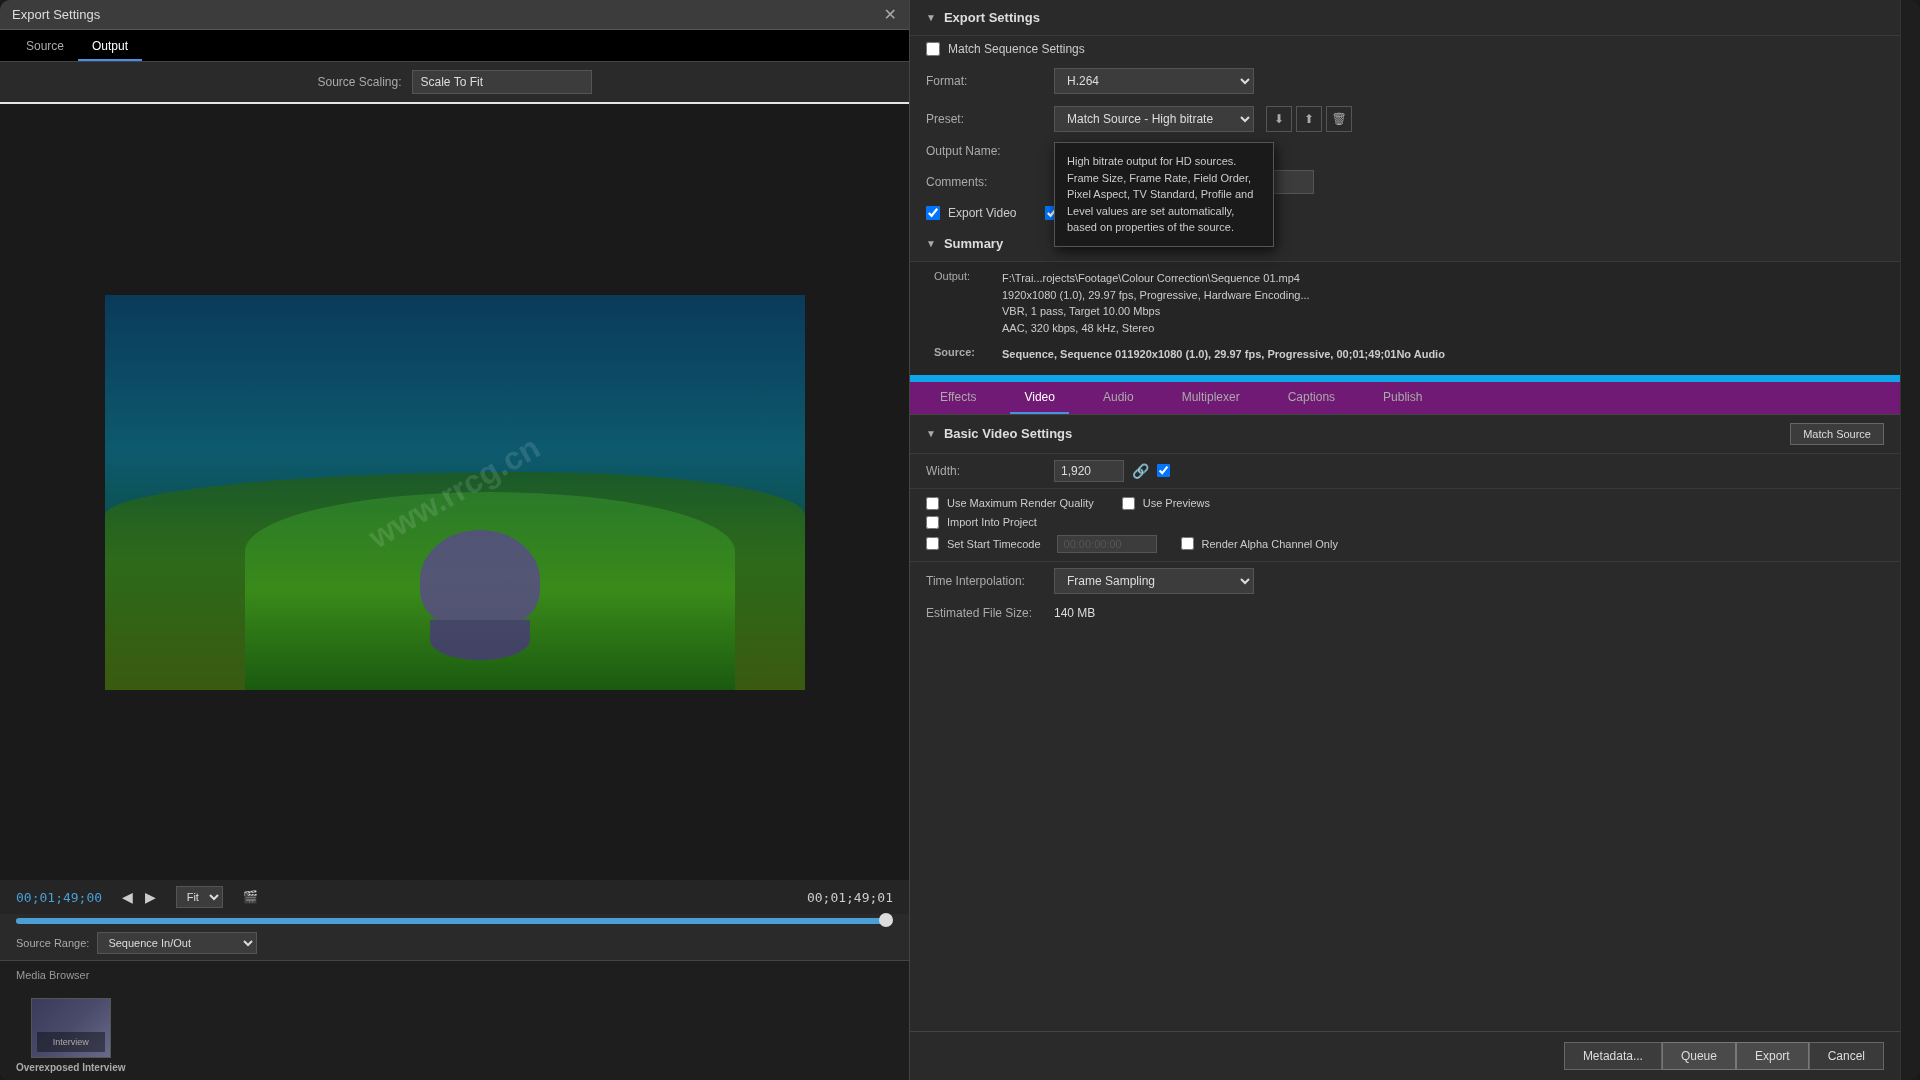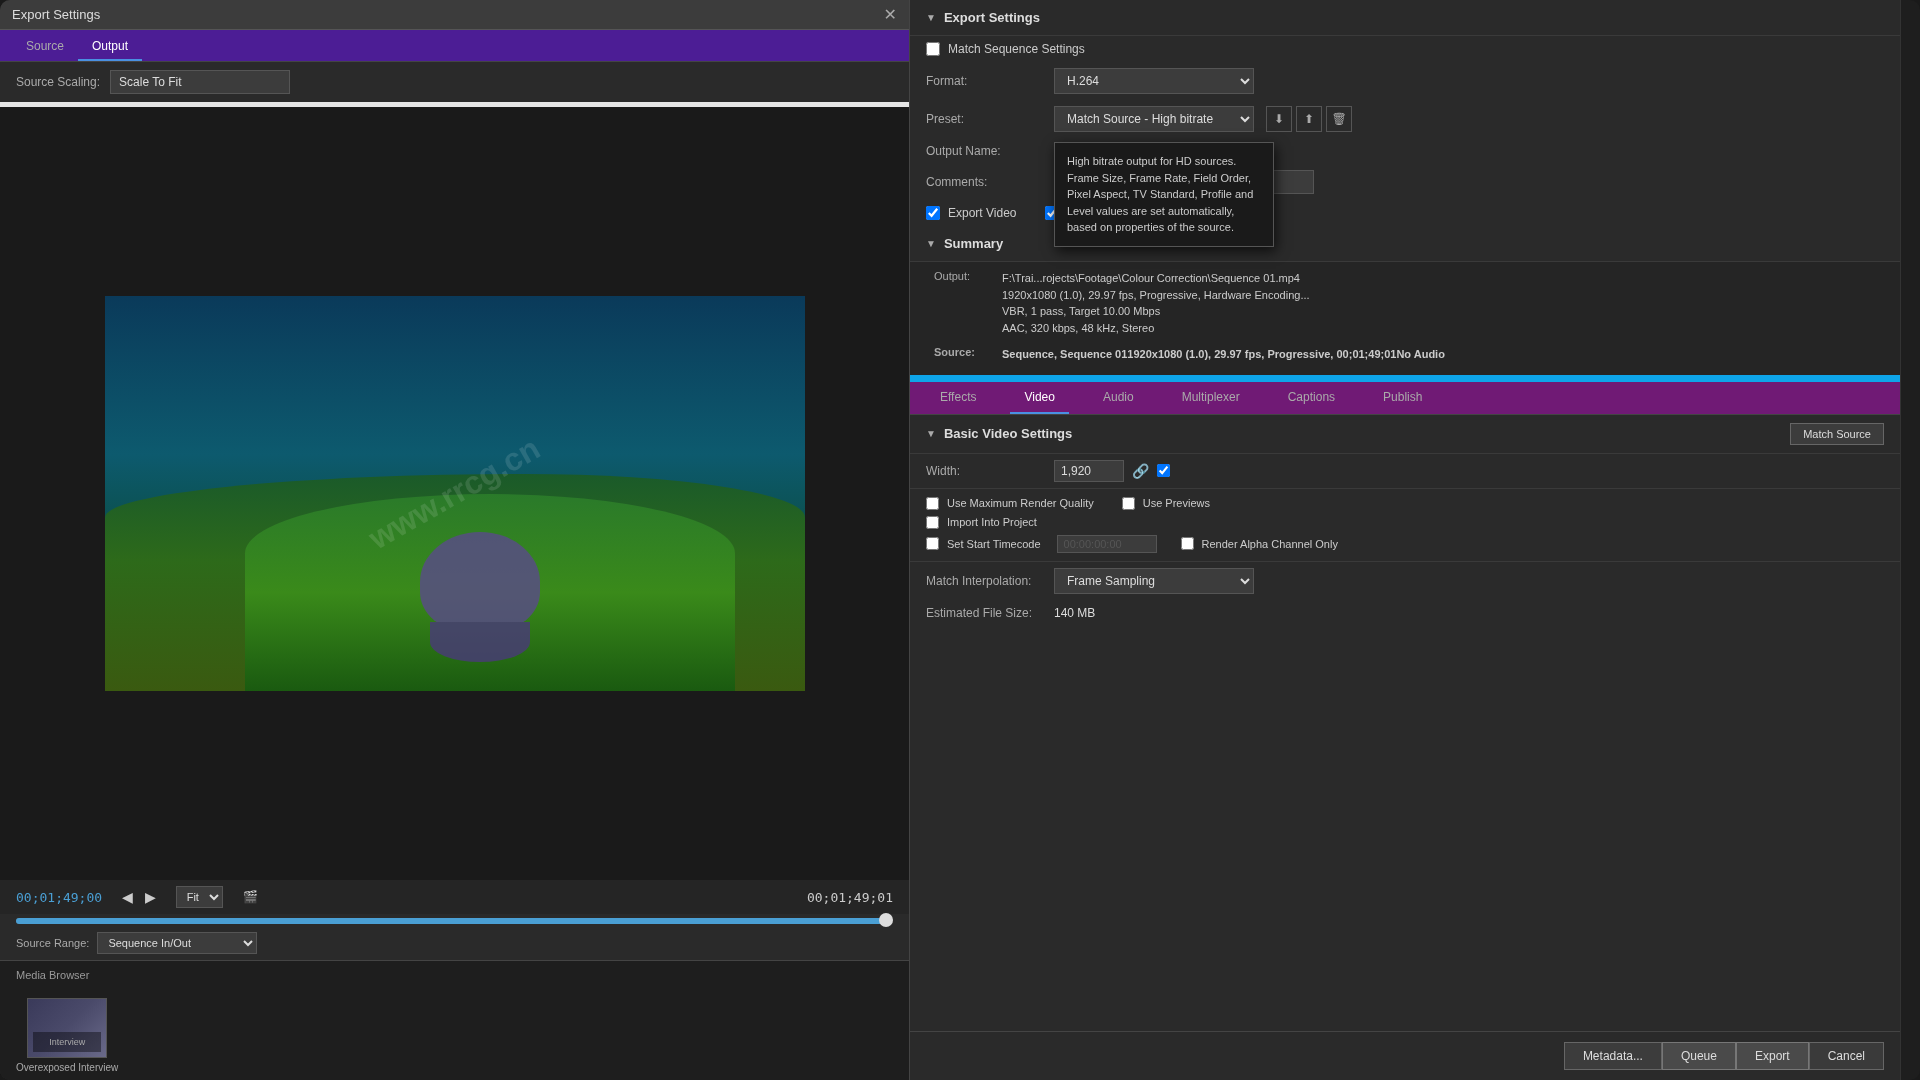--- a/index.html
+++ b/index.html
@@ -48,21 +48,21 @@
     }
 
     .close-btn {
       color: #aaa;
       font-size: 16px;
       cursor: pointer;
     }
 
     .tab-row {
       display: flex;
-      background: #4c1d95;
+      background: #000000;
       border-bottom: 1px solid #444;
       padding: 0 12px;
       height: 32px;
       align-items: flex-end;
     }
 
     .tab {
       padding: 6px 14px;
       color: #aaa;
       cursor: pointer;
@@ -73,22 +73,23 @@
     .tab.active {
       color: #fff;
       border-bottom: 2px solid #4a90e2;
     }
 
     .source-scaling-row {
       display: flex;
       align-items: center;
       padding: 8px 16px;
       background: #2a2a2a;
-      border-bottom: 5px solid #e5e5e5;
+      border-bottom: 2px solid #e5e5e5;
       gap: 10px;
+      justify-content: center;
     }
 
     .source-scaling-label {
       color: #aaa;
       font-size: 12px;
       white-space: nowrap;
     }
 
     .source-scaling-select {
       background: #3c3c3c;
@@ -295,20 +296,21 @@
       inset: 0;
       background: linear-gradient(180deg, #4a4a3a 0%, #5a5a4a 50%, #6a6a5a 100%);
     }
 
     .thumb-label {
       color: #aaa;
       font-size: 10px;
       margin-top: 4px;
       text-align: left;
       white-space: nowrap;
+      font-weight: bold;
     }
 
     .media-browser-label {
       position: absolute;
       left: 16px;
       top: 8px;
       color: #999;
       font-size: 11px;
     }
 
@@ -803,21 +805,21 @@
       <div class="checkbox-row">
         <input type="checkbox" style="">
         <label>Set Start Timecode</label>
         <input type="text" style="background: rgb(60, 60, 60); border: 1px solid rgb(85, 85, 85); color: rgb(85, 85, 85); padding: 2px 6px; font-size: 11px; width: 100px; margin-left: 8px;" value="00:00:00:00">
         <input type="checkbox" style="margin-left: 16px;">
         <label>Render Alpha Channel Only</label>
       </div>
     </div>
 
     <div class="time-interp-row">
-      <span class="settings-label">Match Interpolation:</span>
+      <span class="settings-label">Time Interpolation:</span>
       <select class="settings-select">
         <option>Frame Sampling</option>
       </select>
     </div>
 
     <div class="file-size-row">
       <span class="settings-label">Estimated File Size:</span>
       <span class="file-size-val">140 MB</span>
     </div>
 

